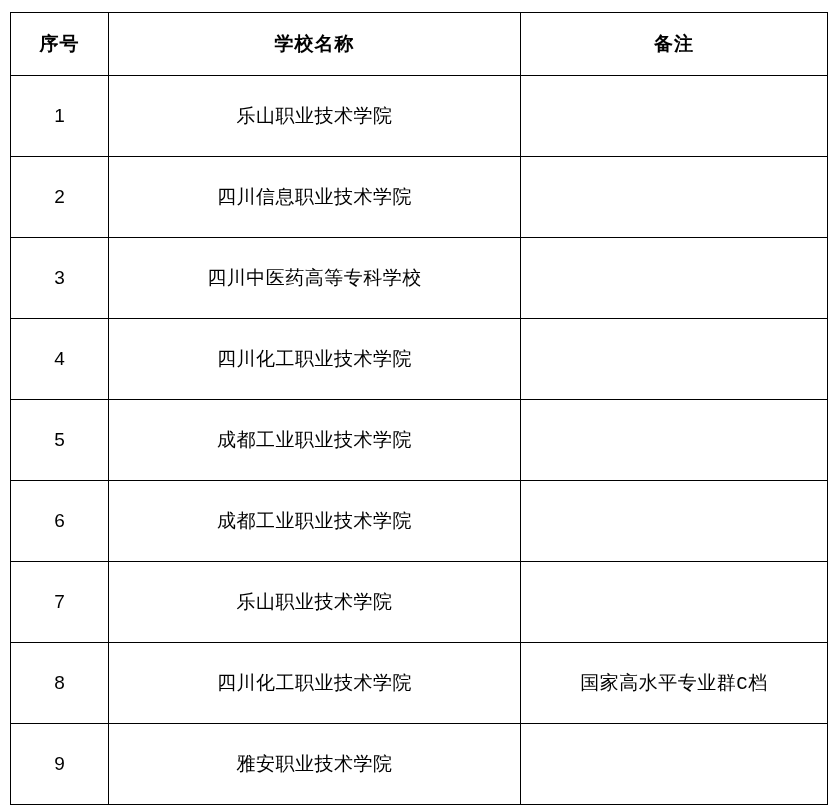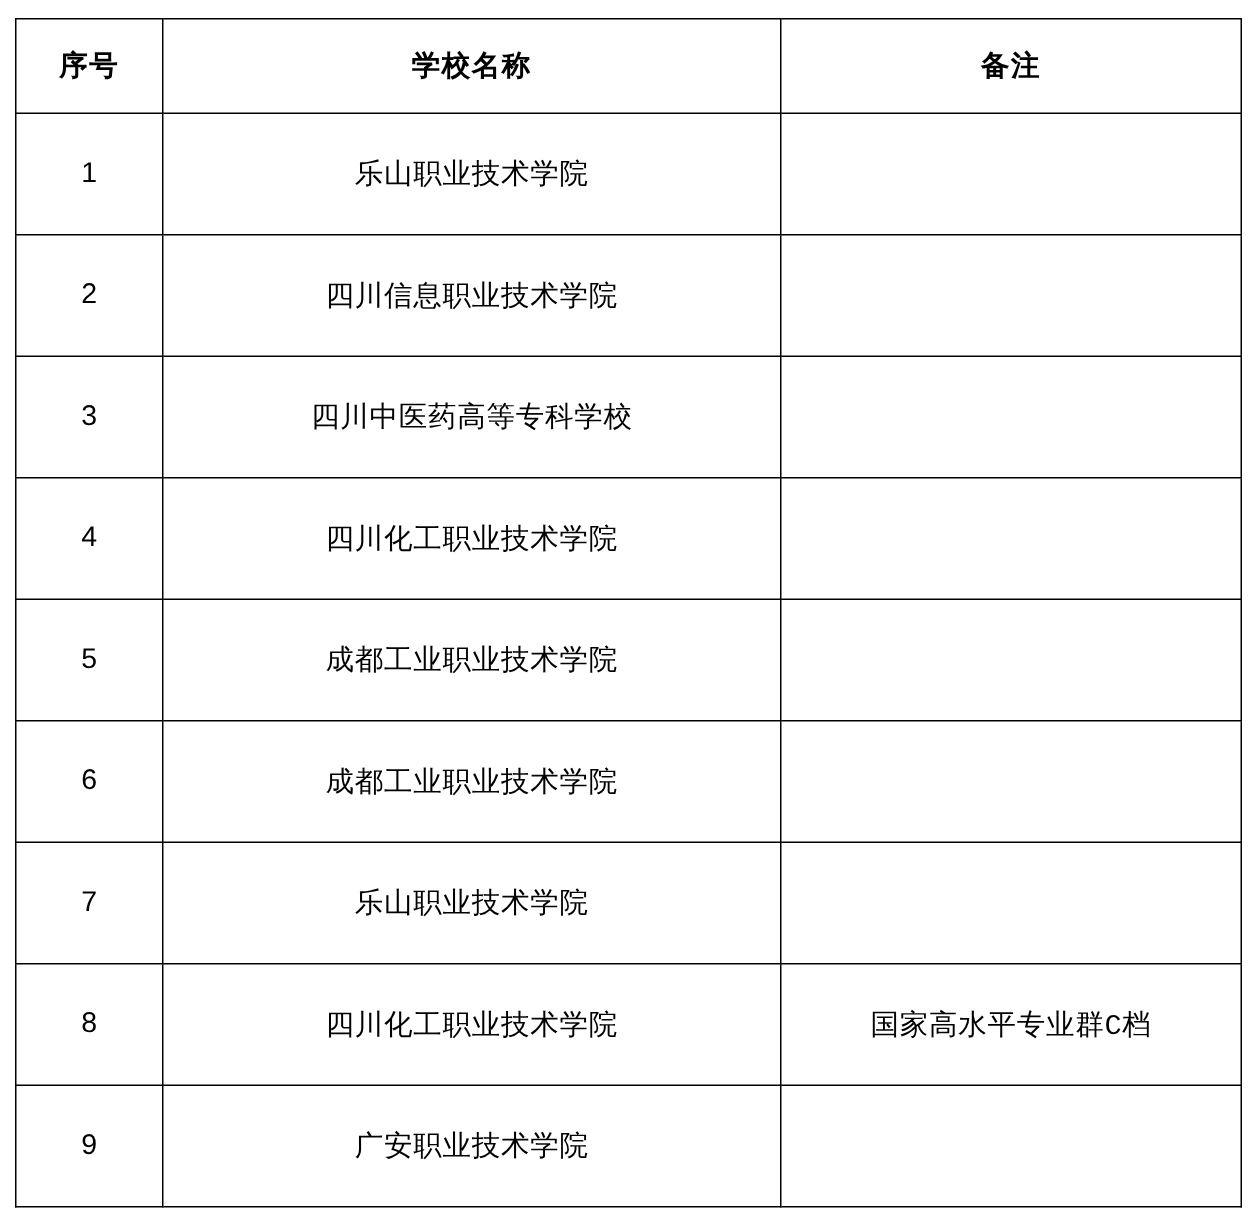--- a/index.html
+++ b/index.html
@@ -114,18 +114,18 @@
         <td class="name">乐山职业技术学院</td>
         <td class="note"></td>
       </tr>
       <tr>
         <td class="idx">8</td>
         <td class="name">四川化工职业技术学院</td>
         <td class="note">国家高水平专业群C档</td>
       </tr>
       <tr>
         <td class="idx">9</td>
-        <td class="name">广安职业技术学院</td>
+        <td class="name">雅安职业技术学院</td>
         <td class="note"></td>
       </tr>
     </tbody>
   </table>
 </div>
 
 </body></html>

